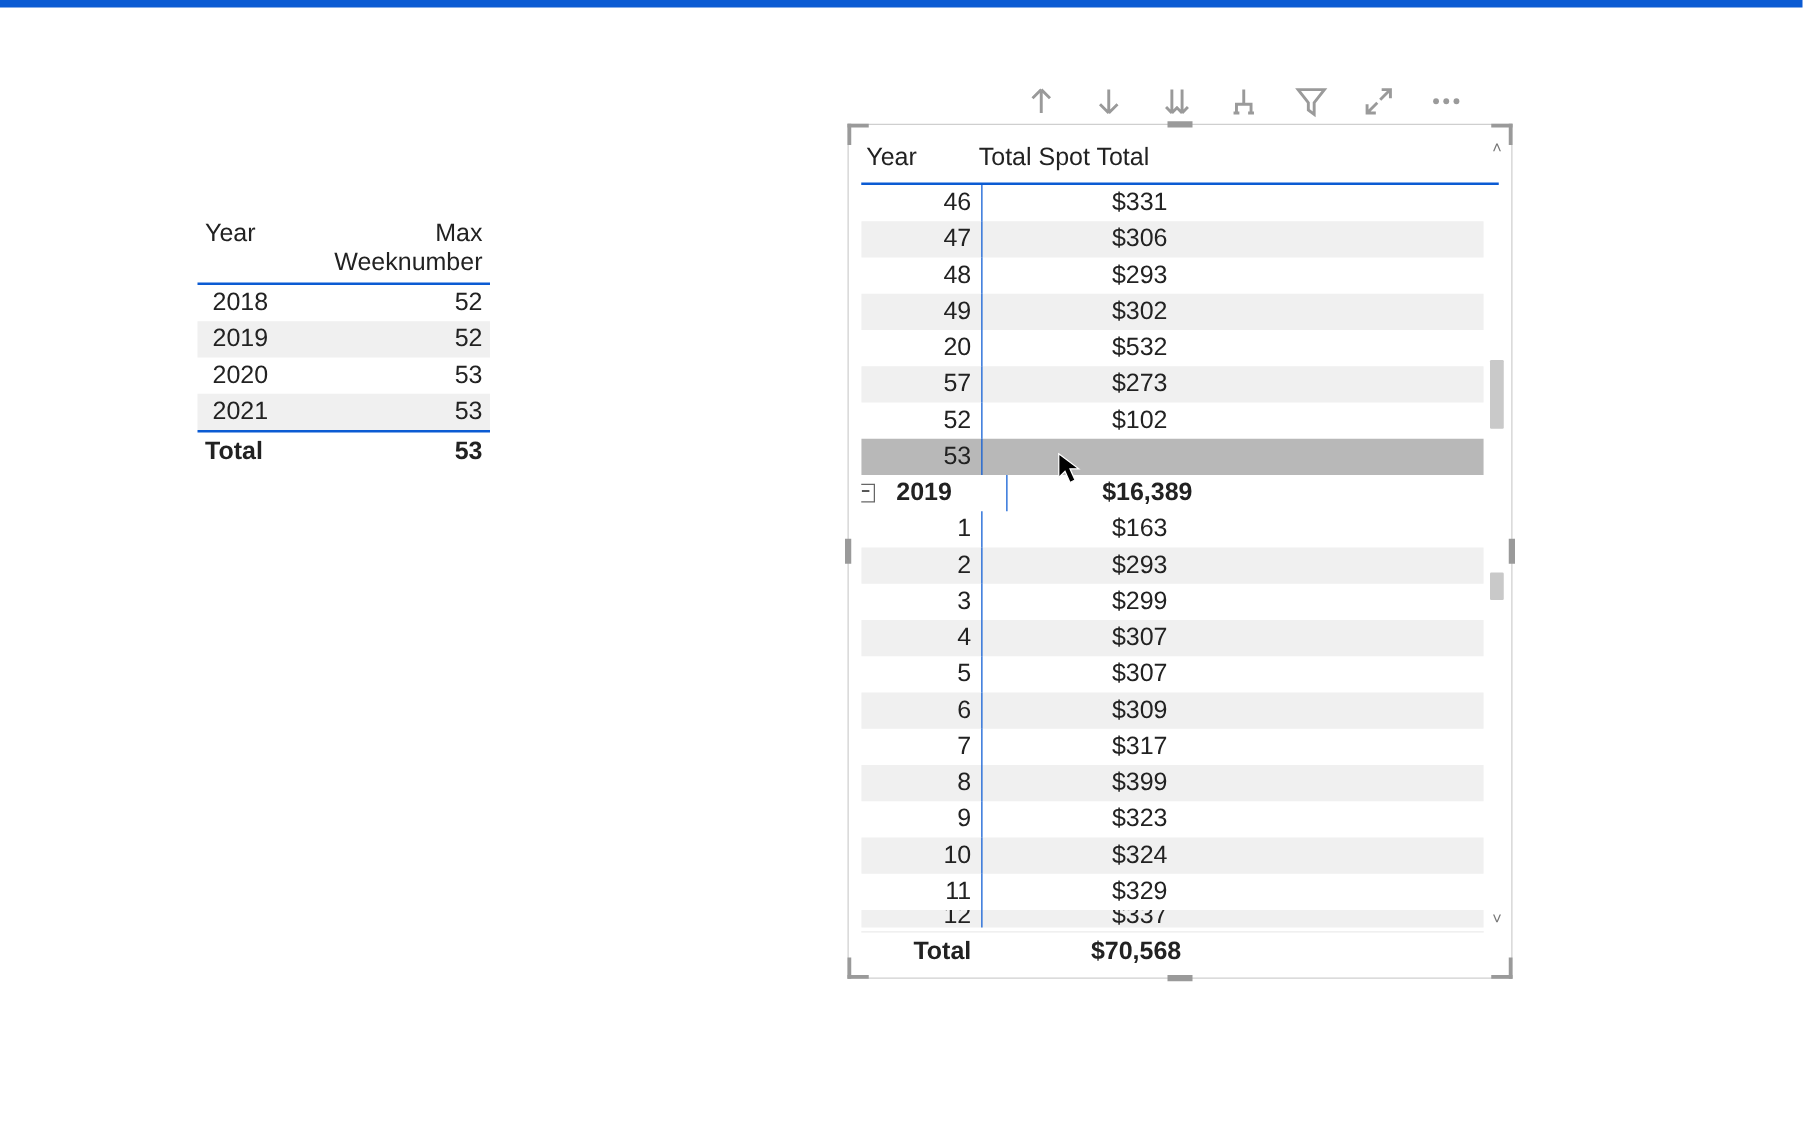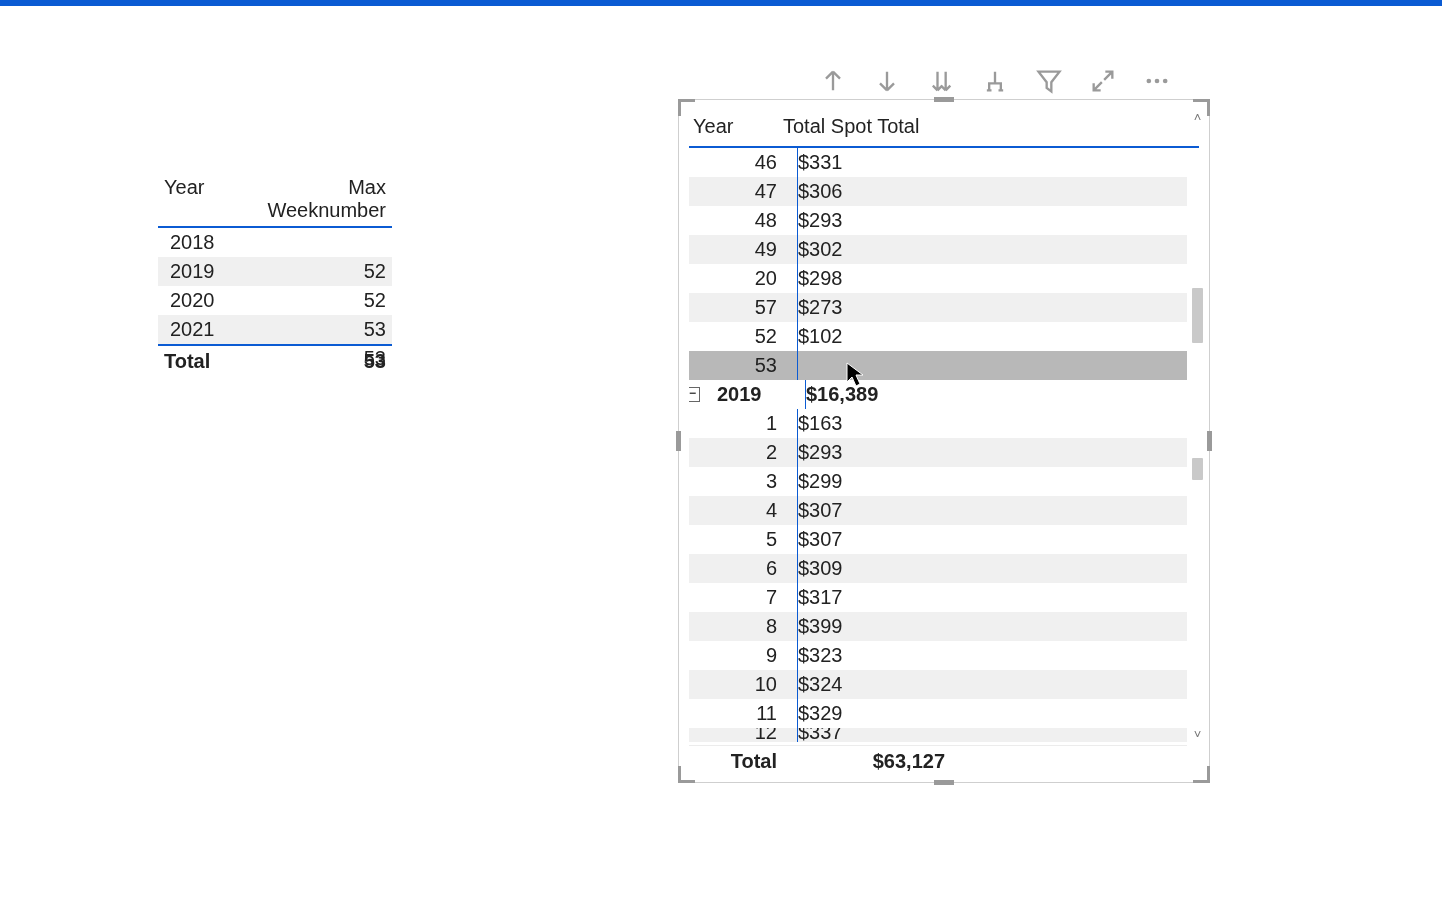--- a/index.html
+++ b/index.html
@@ -31,21 +31,20 @@
     display: flex;
     border-bottom: 2px solid #0b5bd3;
     padding-bottom: 4px;
   }
   .left-table .col-year  { width: 66px; text-align: left; padding-left: 6px; }
   .left-table .col-week  { flex: 1; text-align: right; padding-right: 6px; }
   .left-table .row {
     display: flex;
     height: 29px;
     line-height: 29px;
-    flex-direction: column;
   }
   .left-table .row.alt { background: #f0f0f0; }
   .left-table .row .col-year { padding-left: 12px; }
   .left-table .total-row {
     display: flex;
     border-top: 2px solid #0b5bd3;
     font-weight: 700;
     height: 30px; line-height: 30px;
   }
   .left-table .total-row .col-year { padding-left: 6px; }
@@ -123,31 +122,32 @@
     height: 29px;
     line-height: 29px;
   }
   .matrix-body .row.alt { background: #f0f0f0; }
   .matrix-body .row.selected { background: #b8b8b8; }
   .matrix-body .row.group { font-weight: 700; }
   .matrix-body .row.partial { height: 18px; line-height: 8px; overflow: hidden; }
   .matrix-body .col-a {
     width: 88px;
     text-align: right;
-    padding-right: 20px;
+    padding-right: 8px;
     border-right: 1px solid #0b5bd3;
     position: relative;
   }
   .matrix-body .row.group .col-a {
     text-align: left;
     padding-left: 28px;
     padding-right: 0;
   }
   .matrix-body .col-b {
     width: 148px;
+    text-align: right;
     padding-right: 8px;
   }
   .matrix-body .col-fill { flex:1; }
 
   
   .matrix-total {
     position: absolute;
     left: 10px; right: 22px; bottom: 6px;
     display: flex;
     font-weight: 700;
@@ -308,21 +308,21 @@
         <div class="col-b">$293</div>
         <div class="col-fill"></div>
       </div>
       <div class="row alt">
         <div class="col-a">49</div>
         <div class="col-b">$302</div>
         <div class="col-fill"></div>
       </div>
       <div class="row">
         <div class="col-a">20</div>
-        <div class="col-b">$298</div>
+        <div class="col-b">$532</div>
         <div class="col-fill"></div>
       </div>
       <div class="row alt">
         <div class="col-a">57</div>
         <div class="col-b">$273</div>
         <div class="col-fill"></div>
       </div>
       <div class="row">
         <div class="col-a">52</div>
         <div class="col-b">$102</div>
@@ -395,21 +395,21 @@
       </div>
       <div class="row alt partial">
         <div class="col-a">12</div>
         <div class="col-b">$337</div>
         <div class="col-fill"></div>
       </div>
     </div>
 
   <div class="matrix-total">
     <div class="col-a">Total</div>
-    <div class="col-b">$63,127</div>
+    <div class="col-b">$70,568</div>
   </div>
 
   <div class="vscroll">
     <div class="arrow">˄</div>
     <div class="track">
       <div class="thumb" style="top:160px;height:55px;"></div>
       <div class="thumb" style="top:330px;height:22px;"></div>
     </div>
     <div class="arrow" style="position:absolute;bottom:0;">˅</div>
   </div>

